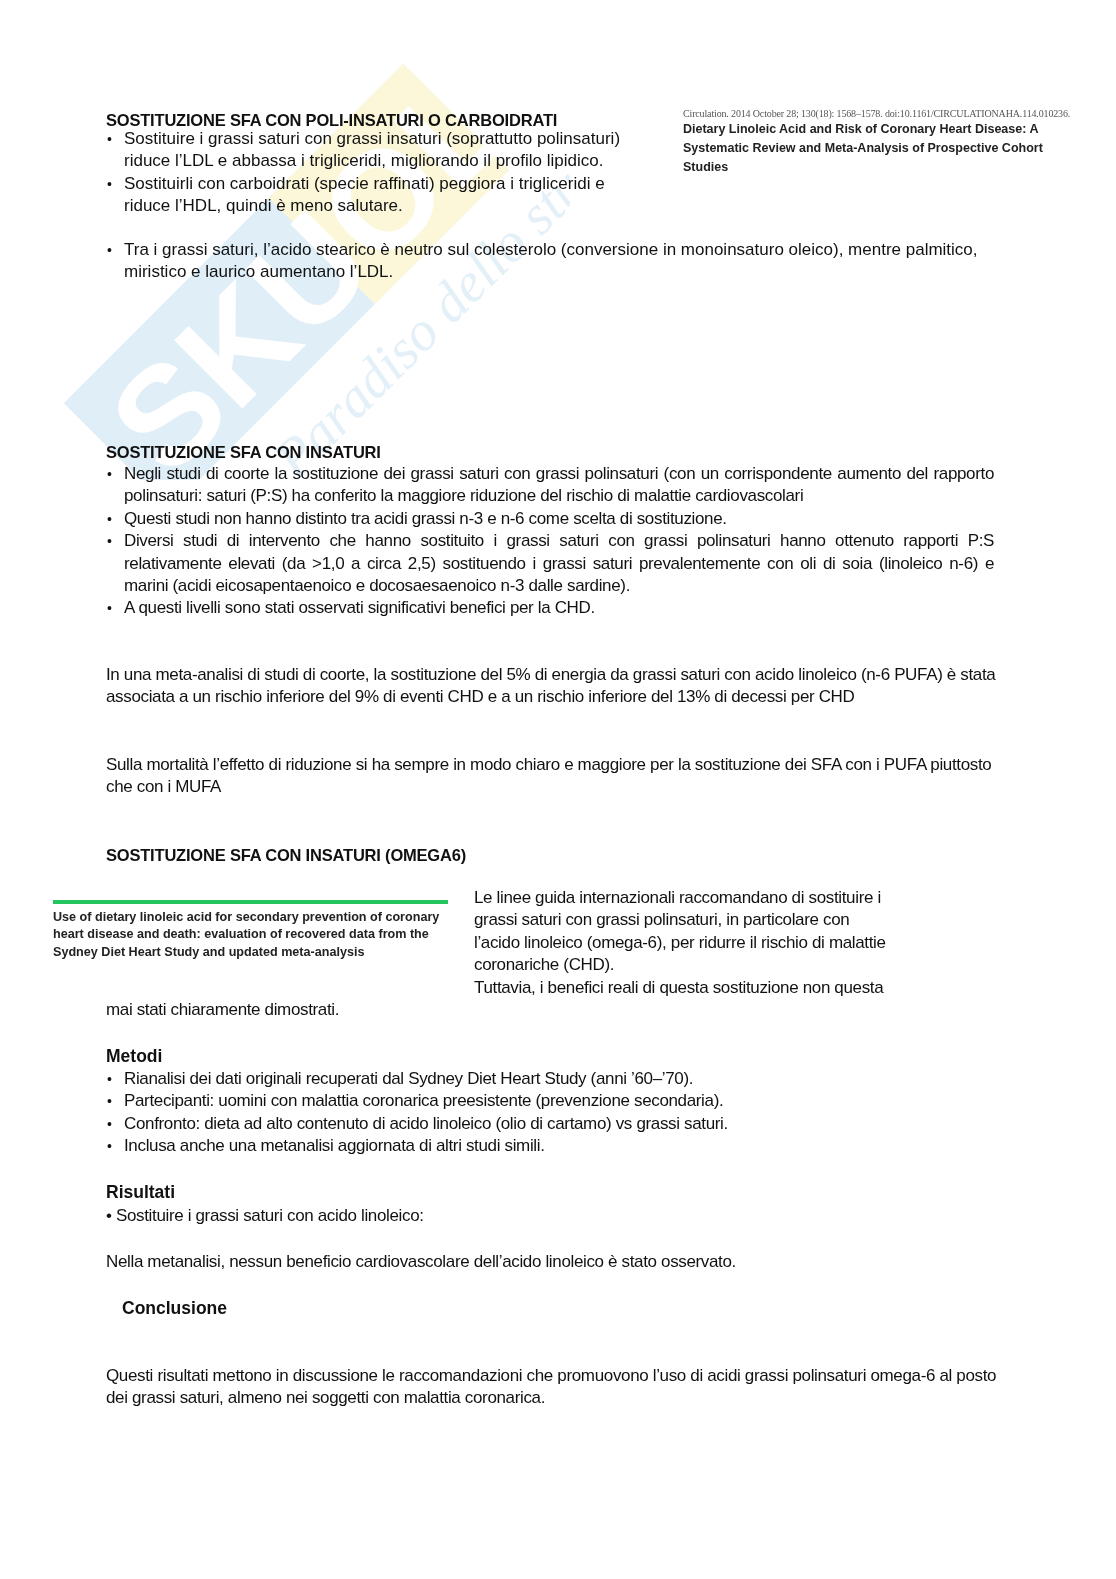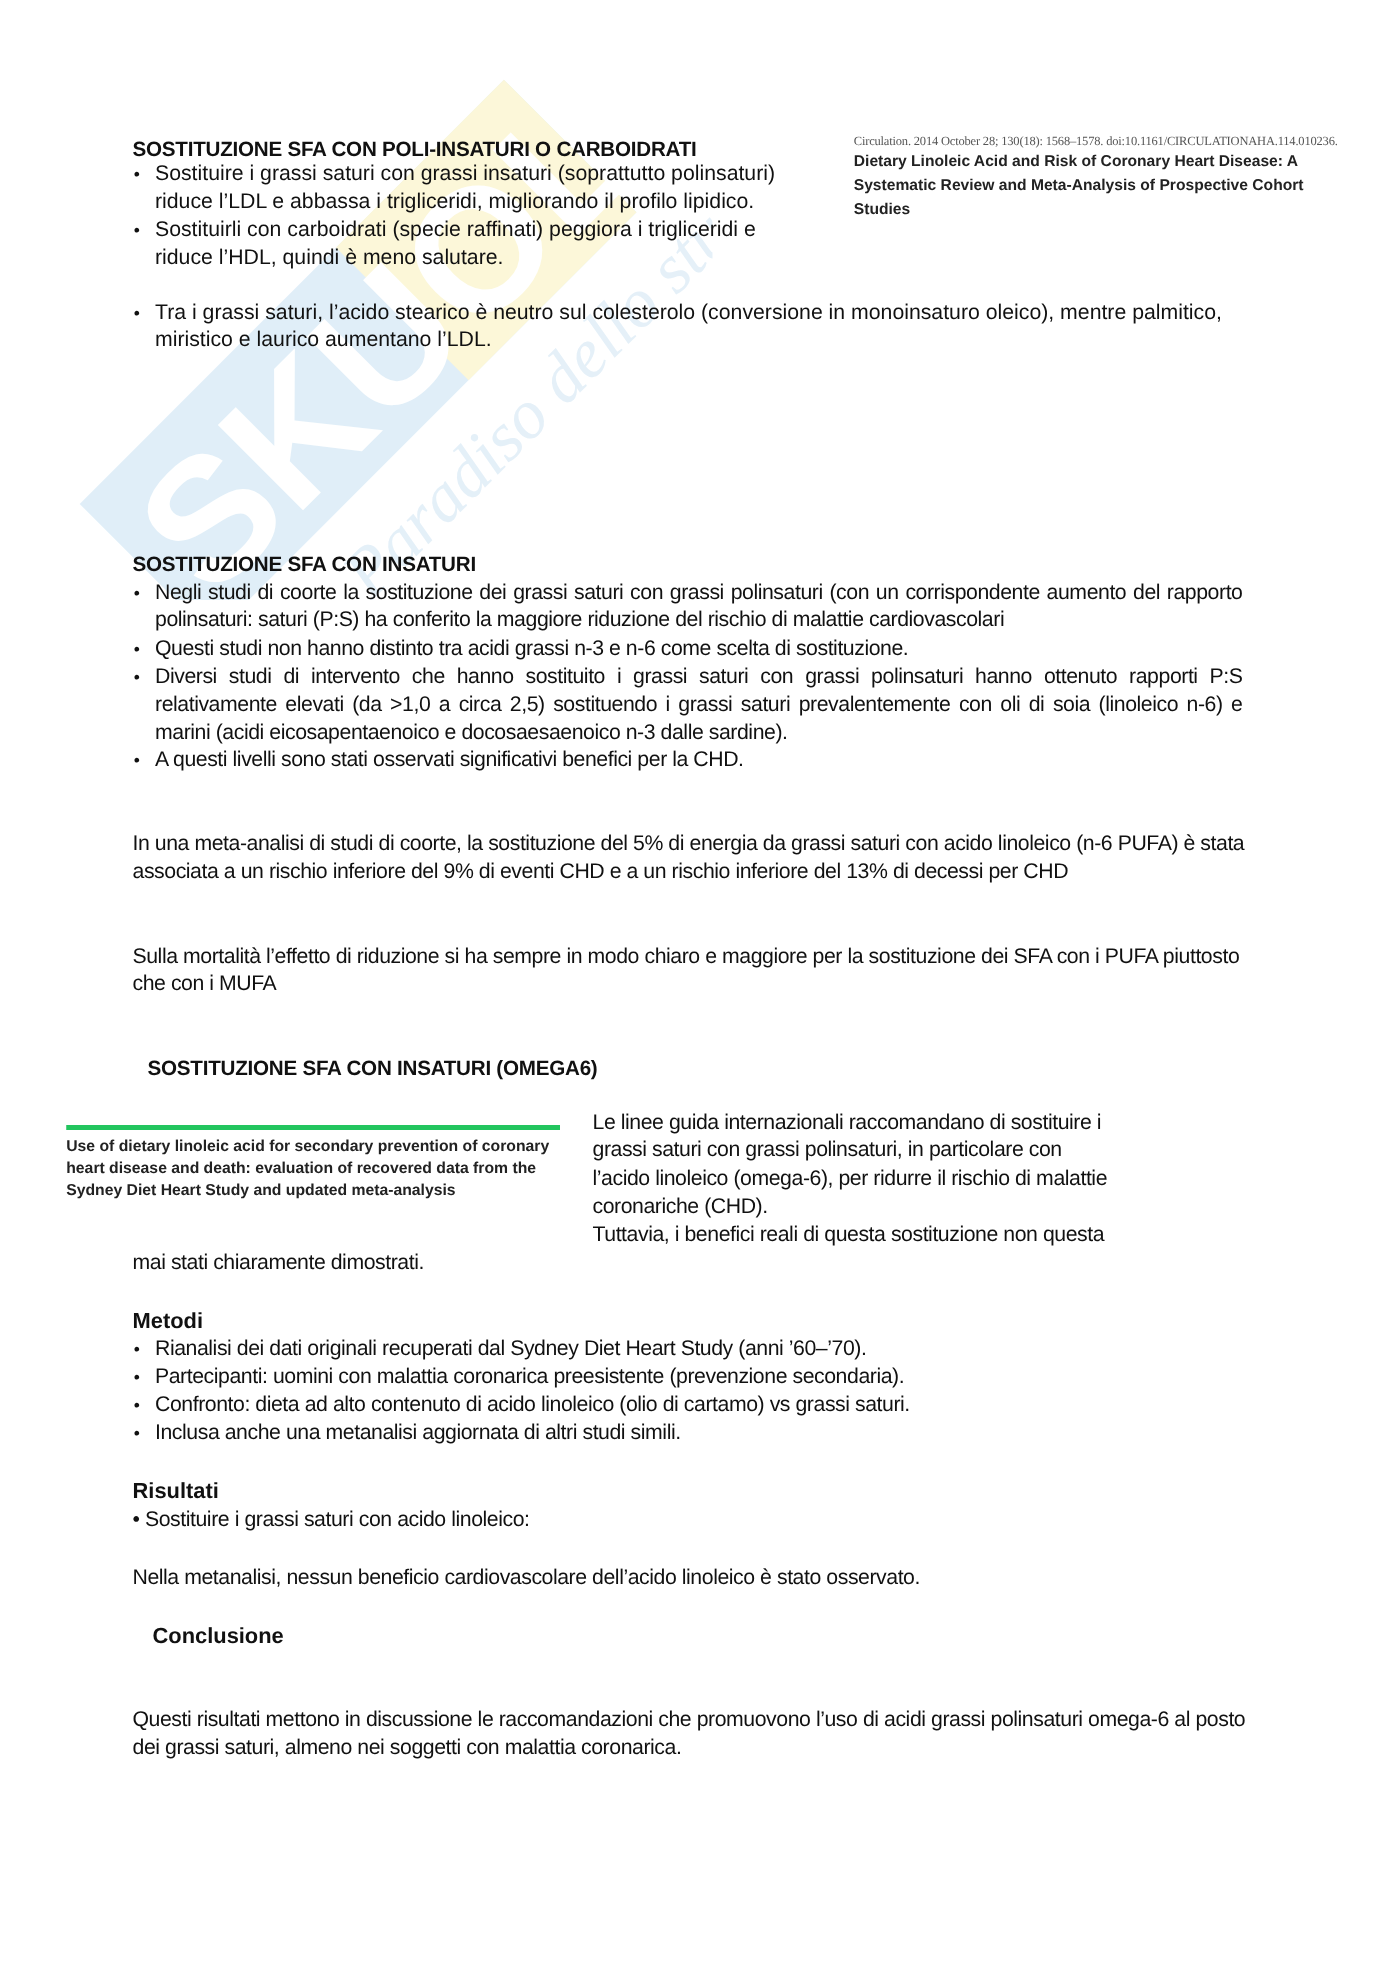--- a/index.html
+++ b/index.html
@@ -77,21 +77,21 @@
     <ul class="bl">
       <li class="just">Negli studi di coorte la sostituzione dei grassi saturi con grassi polinsaturi (con un corrispondente aumento del rapporto polinsaturi: saturi (P:S) ha conferito la maggiore riduzione del rischio di malattie cardiovascolari</li>
       <li>Questi studi non hanno distinto tra acidi grassi n-3 e n-6 come scelta di sostituzione.</li>
       <li class="just">Diversi studi di intervento che hanno sostituito i grassi saturi con grassi polinsaturi hanno ottenuto rapporti P:S relativamente elevati (da &gt;1,0 a circa 2,5) sostituendo i grassi saturi prevalentemente con oli di soia (linoleico n-6) e marini (acidi eicosapentaenoico e docosaesaenoico n-3 dalle sardine).</li>
       <li>A questi livelli sono stati osservati significativi benefici per la CHD.</li>
     </ul>
   </div>
   <div class="txt condensed" style="left:106px; top:664px; width:900px;">In una meta-analisi di studi di coorte, la sostituzione del 5% di energia da grassi saturi con acido linoleico (n-6 PUFA) è stata associata a un rischio inferiore del 9% di eventi CHD e a un rischio inferiore del 13% di decessi per CHD</div>
   <div class="txt condensed" style="left:106px; top:754px; width:900px;">Sulla mortalità l’effetto di riduzione si ha sempre in modo chiaro e maggiore per la sostituzione dei SFA con i PUFA piuttosto che con i MUFA</div>
 
-  <div class="h" style="left:106px; top:846px;margin-left:12px;">SOSTITUZIONE SFA CON INSATURI (OMEGA6)</div>
+  <div class="h" style="left:106px; top:846px;">SOSTITUZIONE SFA CON INSATURI (OMEGA6)</div>
 
   <div class="ref-box">Use of dietary linoleic acid for secondary prevention of coronary heart disease and death: evaluation of recovered data from the Sydney Diet Heart Study and updated meta-analysis</div>
 
   <div class="txt condensed" style="left:474px; top:887px; width:540px;">
     <div>Le linee guida internazionali raccomandano di sostituire i</div>
     <div>grassi saturi con grassi polinsaturi, in particolare con</div>
     <div>l’acido linoleico (omega-6), per ridurre il rischio di malattie</div>
     <div>coronariche (CHD).</div>
     <div>Tuttavia, i benefici reali di questa sostituzione non questa</div>
   </div>

